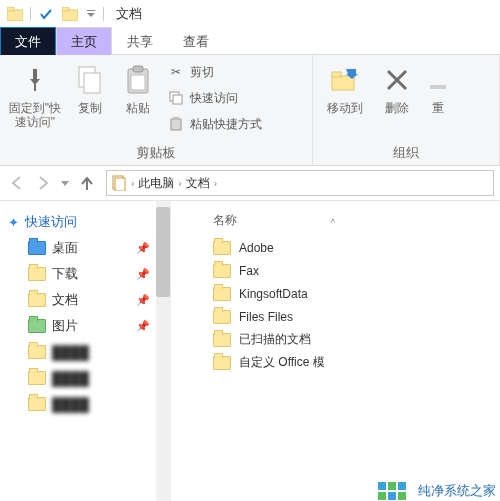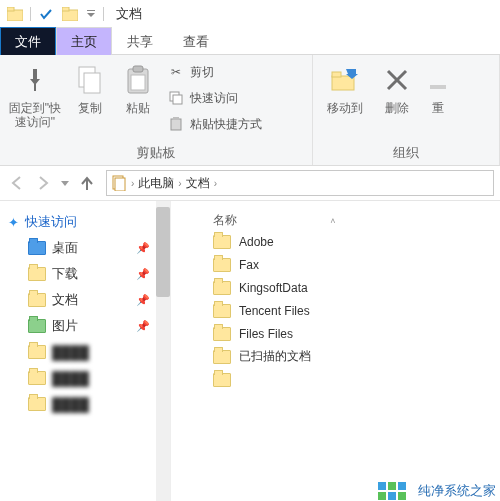--- a/index.html
+++ b/index.html
@@ -32,21 +32,21 @@
   .navthumb{position:absolute;right:0;top:6px;width:14px;height:90px;background:#c6c6c6;border-radius:2px}
   .navhdr{display:flex;align-items:center;gap:6px;padding:4px 2px;color:#1b65c9;font-weight:400}
   .navhdr .star{color:#2f8fe8}
   .navitem{display:flex;align-items:center;gap:6px;padding:2px 2px 2px 22px;height:22px}
   .navitem .pin{margin-left:auto;margin-right:18px;color:#7a7a7a;font-size:11px}
   .navitem.blur .name{filter:blur(2px)}
   .filepane{flex:1;padding:8px 6px 0 18px;position:relative}
   .colhdr{display:flex;align-items:flex-end;height:20px;font-size:12px;color:#5c5c5c;border-bottom:1px solid transparent}
   .colhdr .check{width:24px}
   .colhdr .name{flex:1}
-  .filelist{}
+  .filelist{margin-top:6px}
   .fileitem{display:flex;align-items:center;height:23px;gap:8px;cursor:pointer;padding-left:24px}
   .fld{width:16px;height:12px;background:#ffe79e;border:1px solid #e0c76d;border-radius:1px;position:relative}
   .fld:before{content:"";position:absolute;top:-4px;left:0;width:7px;height:4px;background:#ffe79e;border:1px solid #e0c76d;border-bottom:none;border-radius:1px 1px 0 0}
   .fld.blue{background:#4e9de8;border-color:#2e7ed0}
   .fld.blue:before{background:#4e9de8;border-color:#2e7ed0}
   .fld.green{background:#8cd08c;border-color:#5fae5f}
   .fld.green:before{background:#8cd08c;border-color:#5fae5f}
   svg{display:block}
   .watermark{position:absolute;right:4px;bottom:4px;display:flex;align-items:center;gap:12px;font-size:13px;color:#2a6fb5}
   .wm-sq{display:grid;grid-template-columns:repeat(3,8px);grid-auto-rows:8px;gap:2px}
@@ -289,32 +289,29 @@
       <div class="fileitem">
           <span class="fld"></span>
           <span>Fax</span>
         </div>
       <div class="fileitem">
           <span class="fld"></span>
           <span>KingsoftData</span>
         </div>
       <div class="fileitem">
           <span class="fld"></span>
-          <span>Tencent Files</span>
-        </div>
-      <div class="fileitem">
-          <span class="fld"></span>
           <span>Files Files</span>
         </div>
       <div class="fileitem">
           <span class="fld"></span>
           <span>已扫描的文档</span>
         </div>
       <div class="fileitem">
           <span class="fld"></span>
+          <span>自定义 Office 模</span>
         </div>
     </div>
 
     <div class="watermark">
       <div class="wm-sq">
         <span></span>
           <span class="g"></span>
           <span></span>
           <span class="g"></span>
           <span></span>

